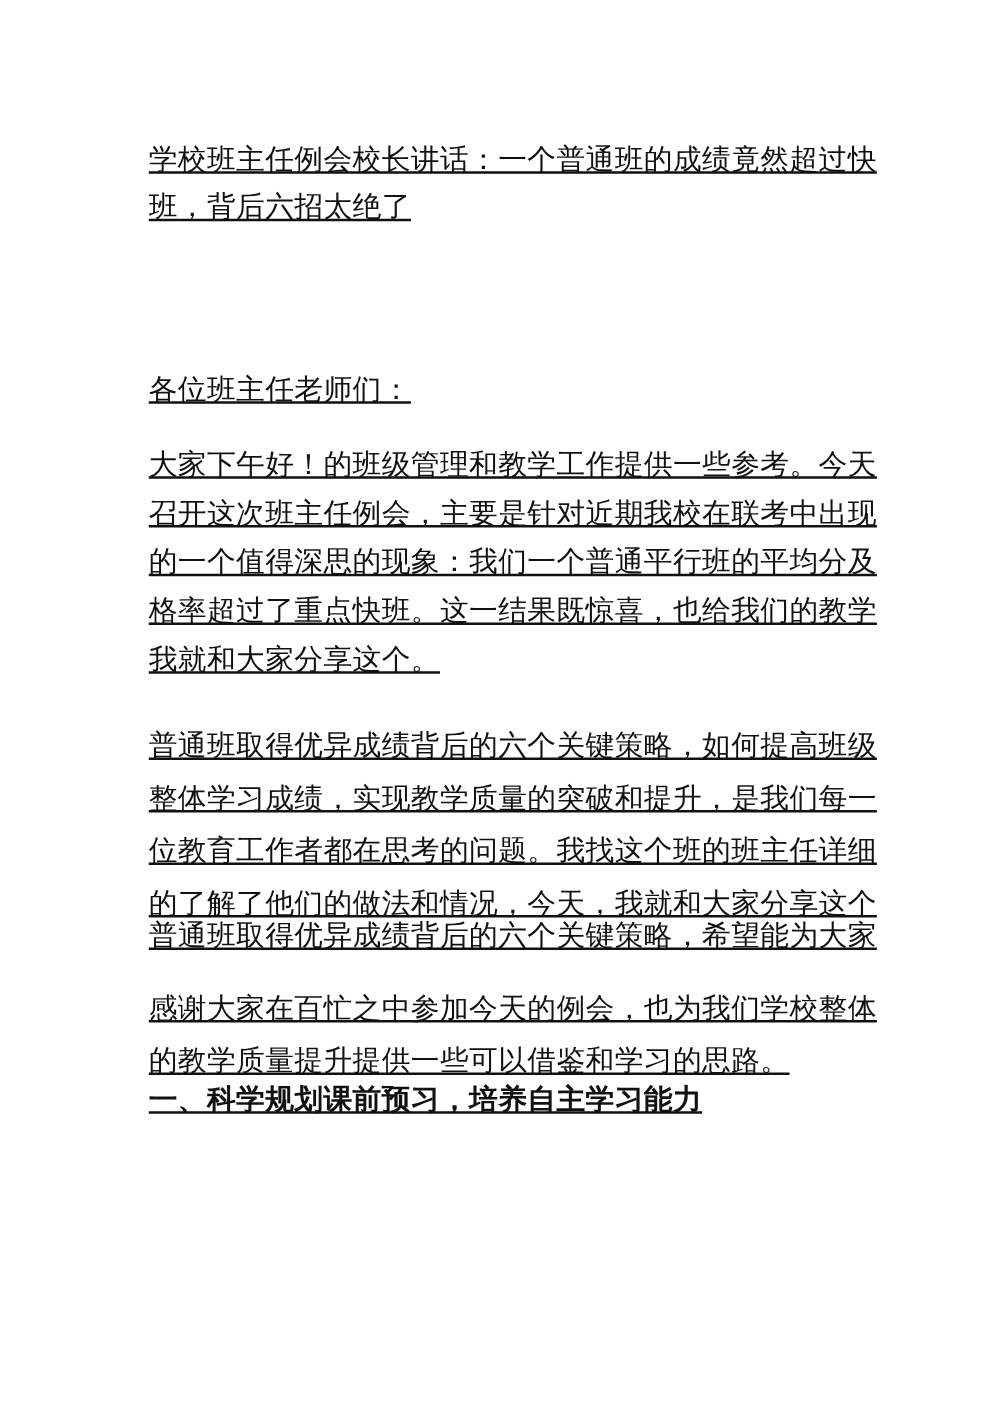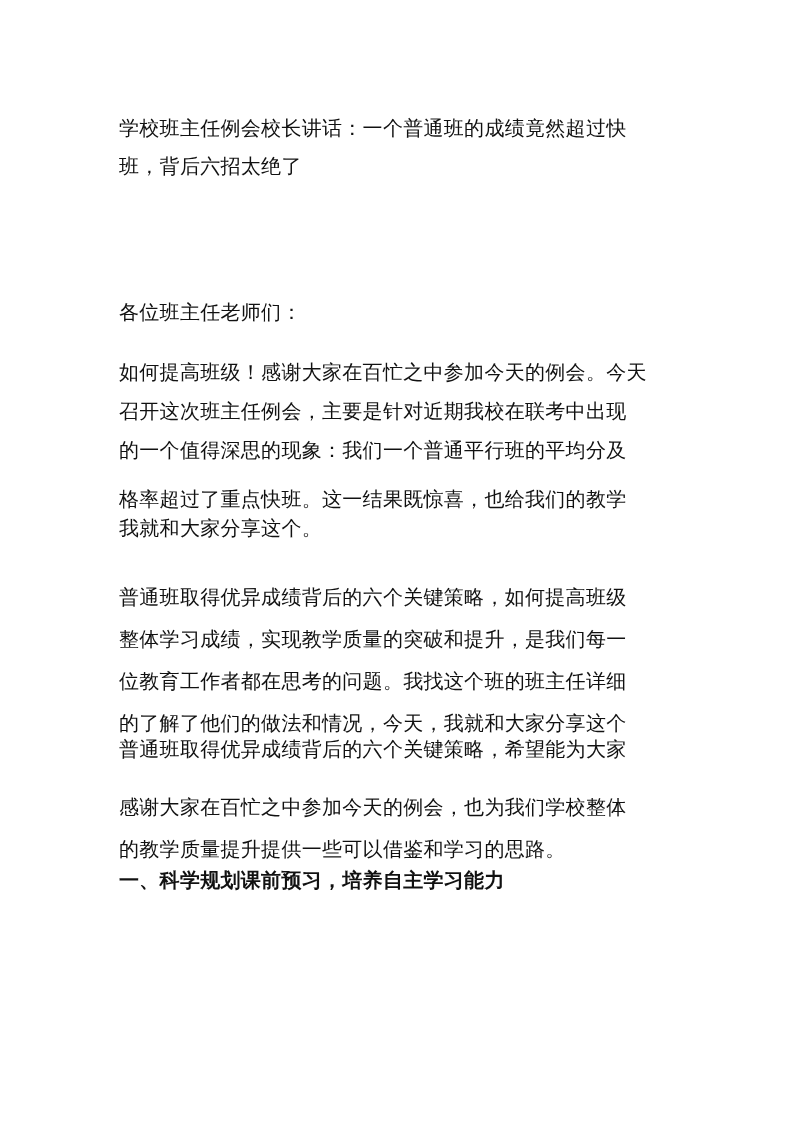--- a/index.html
+++ b/index.html
@@ -18,41 +18,42 @@
     .page {
       position: absolute;
       left: 119px;
       top: 0;
       width: 560px;
     }
     .line {
       position: absolute;
       left: 0;
       white-space: nowrap;
-      font-size: 20px;
+      font-size: 23px;
       line-height: 24px;
       letter-spacing: 0.3px;
+      text-decoration: underline;
     }
     .bold {
       font-weight: bold;
     }
   </style>
 </head>
 <body>
 
 <div class="page">
   <div class="line" style="top:116px">学校班主任例会校长讲话：一个普通班的成绩竟然超过快</div>
   <div class="line" style="top:154px">班，背后六招太绝了</div>
 
   <div class="line" style="top:300px">各位班主任老师们：</div>
 
-  <div class="line" style="top:360px">如何提高班级！感谢大家在百忙之中参加今天的例会。今天</div>
+  <div class="line" style="top:360px">大家下午好！的班级管理和教学工作提供一些参考。今天</div>
   <div class="line" style="top:399px">召开这次班主任例会，主要是针对近期我校在联考中出现</div>
   <div class="line" style="top:438px">的一个值得深思的现象：我们一个普通平行班的平均分及</div>
-  <div class="line" style="top:487px">格率超过了重点快班。这一结果既惊喜，也给我们的教学</div>
+  <div class="line" style="top:477px">格率超过了重点快班。这一结果既惊喜，也给我们的教学</div>
   <div class="line" style="top:516px">我就和大家分享这个。</div>
 
   <div class="line" style="top:585px">普通班取得优异成绩背后的六个关键策略，如何提高班级</div>
   <div class="line" style="top:627px">整体学习成绩，实现教学质量的突破和提升，是我们每一</div>
   <div class="line" style="top:669px">位教育工作者都在思考的问题。我找这个班的班主任详细</div>
   <div class="line" style="top:711px">的了解了他们的做法和情况，今天，我就和大家分享这个</div>
   <div class="line" style="top:737px">普通班取得优异成绩背后的六个关键策略，希望能为大家</div>
   <div class="line" style="top:795px">感谢大家在百忙之中参加今天的例会，也为我们学校整体</div>
   <div class="line" style="top:837px">的教学质量提升提供一些可以借鉴和学习的思路。</div>
 

